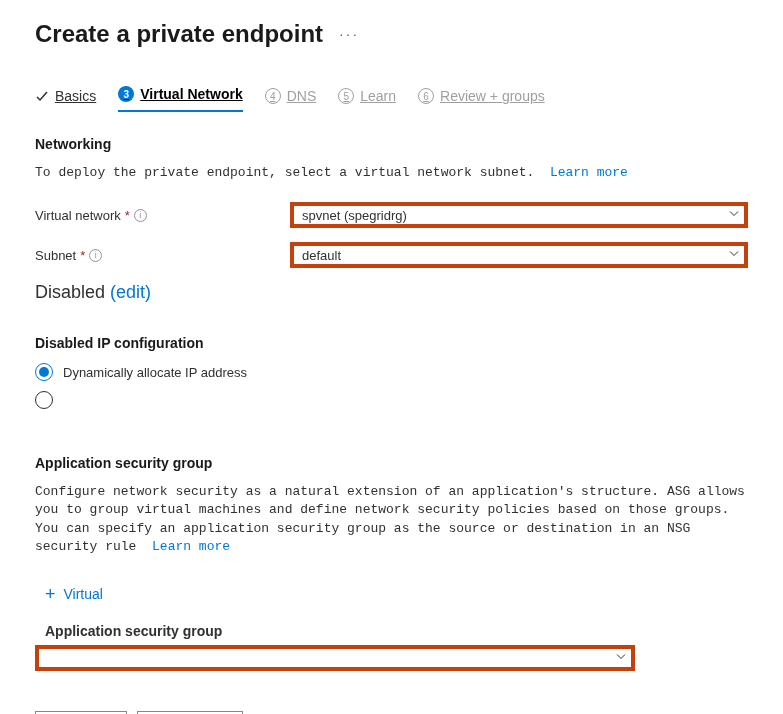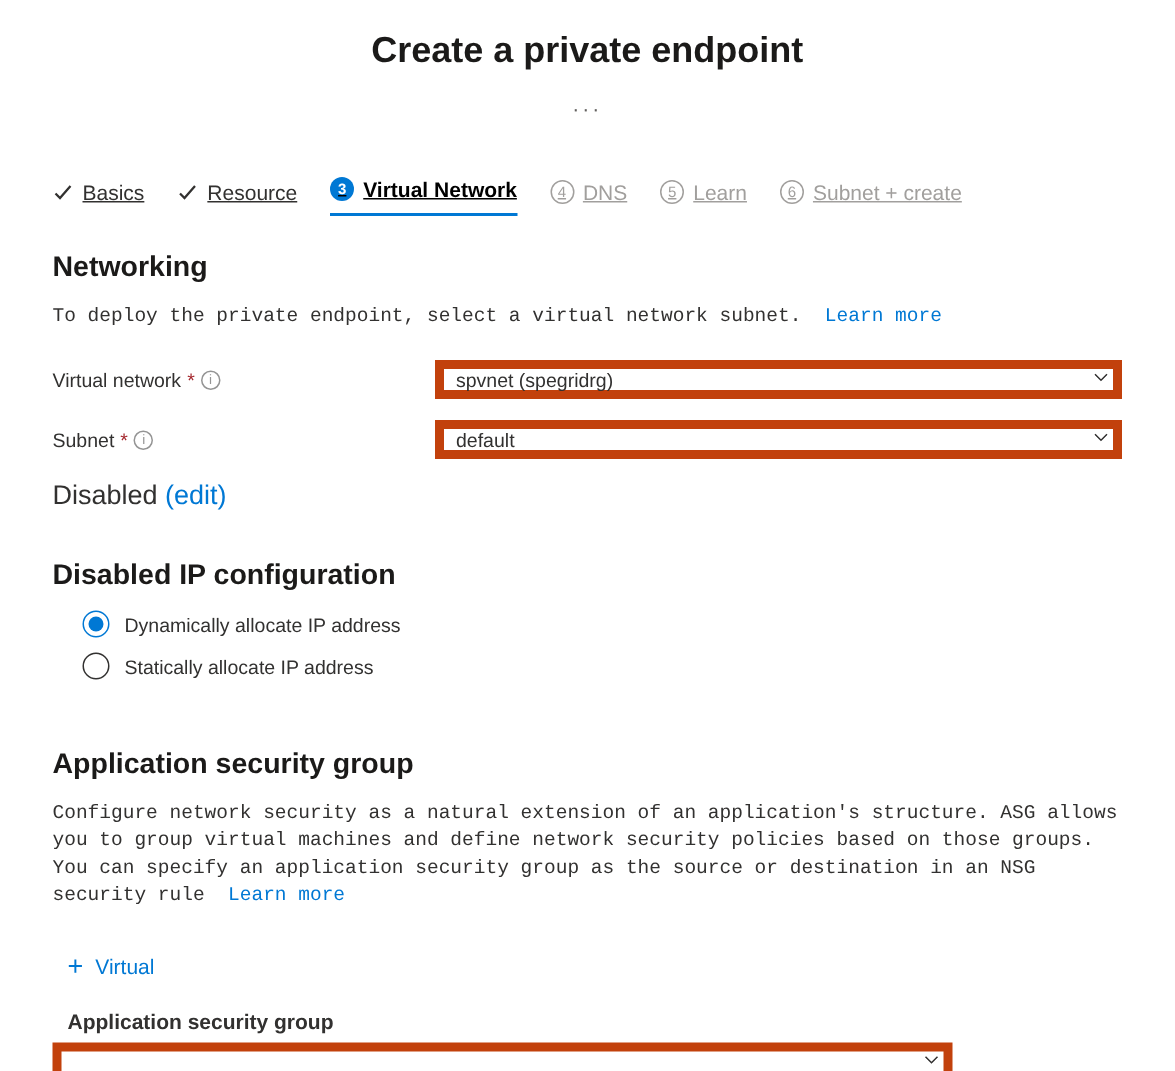--- a/index.html
+++ b/index.html
@@ -10,21 +10,21 @@
       background: #fff;
       padding: 20px 35px;
       width: 783px;
     }
     .page-title {
       font-size: 24px;
       font-weight: 600;
       color: #1b1a19;
       display: inline-block;
     }
-    .title-row { display: flex; align-items: center; gap: 16px; margin-bottom: 32px; flex-direction: column; }
+    .title-row { display: flex; align-items: center; gap: 16px; margin-bottom: 32px; }
     .dots { color: #605e5c; font-size: 14px; letter-spacing: 2px; }
     .tabs {
       display: flex;
       align-items: center;
       gap: 22px;
       border-bottom: none;
       margin-bottom: 24px;
     }
     .tab {
       display: flex;
@@ -56,21 +56,21 @@
       display: inline-flex;
       align-items: center;
       justify-content: center;
       width: 16px; height: 16px;
       border-radius: 50%;
       border: 1px solid #a19f9d;
       font-size: 10px;
       color: #a19f9d;
     }
     .section-heading {
-      font-size: 19px;
+      font-size: 14px;
       font-weight: 600;
       margin-bottom: 12px;
       color: #1b1a19;
     }
     .section-desc {
       font-size: 13px;
       color: #323130;
       margin-bottom: 20px;
       line-height: 1.4;
       font-family: Liberation Mono, monospace;
@@ -100,21 +100,21 @@
       color: #949494;
     }
     .select-wrap {
       flex: 1;
       max-width: 470px;
       position: relative;
     }
     .select {
       width: 100%;
       height: 26px;
-      border: 6px solid #c2410c;
+      border: 4px solid #c2410c;
       background: #fff;
       padding: 0 24px 0 8px;
       font-size: 13px;
       font-family: inherit;
       color: #323130;
       text-align: left;
       cursor: pointer;
       position: relative;
     }
     .chevron {
@@ -129,21 +129,20 @@
       font-size: 18px;
       color: #323130;
     }
     .spacer { height: 18px; }
     .radio-row {
       display: flex;
       align-items: center;
       gap: 10px;
       margin-bottom: 10px;
       cursor: pointer;
-      margin-left: 20px;
     }
     .radio {
       width: 18px; height: 18px;
       border: 1px solid #323130;
       border-radius: 50%;
       display: inline-flex;
       align-items: center;
       justify-content: center;
     }
     .radio.checked { border-color: #0078d4; }
@@ -201,43 +200,35 @@
 
 <div class="tabs">
   <div class="tab done">
     <span class="step-icon">
       <svg class="check" width="14" height="14" viewBox="0 0 14 14">
           <polyline points="2,8 5,11 12,3"></polyline>
         </svg>
     </span>
     <span>Basics</span>
   </div>
-  <div class="tab done">
-    <span class="step-icon">
-      <svg class="check" width="14" height="14" viewBox="0 0 14 14">
-          <polyline points="2,8 5,11 12,3"></polyline>
-        </svg>
-    </span>
-    <span>Resource</span>
-  </div>
   <div class="tab current">
     <span class="step-num">3</span>
     <span>Virtual Network</span>
   </div>
   <div class="tab pending">
     <span class="step-num">4</span>
     <span>DNS</span>
   </div>
   <div class="tab pending">
     <span class="step-num">5</span>
     <span>Learn</span>
   </div>
   <div class="tab pending">
     <span class="step-num">6</span>
-    <span>Subnet + create</span>
+    <span>Review + groups</span>
   </div>
 </div>
 
 <div class="section-heading">Networking</div>
 <div class="section-desc">
   <span>To deploy the private endpoint, select a virtual network subnet.</span>&nbsp;&nbsp;<span class="link">Learn more</span>
 </div>
 
 <div class="form-row">
   <div class="form-label">
@@ -281,21 +272,20 @@
 <div class="spacer"></div>
 
 <div class="section-heading">Disabled IP configuration</div>
 
 <div class="radio-row">
   <span class="radio checked"></span>
   <span>Dynamically allocate IP address</span>
 </div>
 <div class="radio-row">
   <span class="radio"></span>
-  <span>Statically allocate IP address</span>
 </div>
 
 <div class="spacer"></div>
 <div class="spacer"></div>
 
 <div class="section-heading">Application security group</div>
 <div class="section-desc">
   <span>Configure network security as a natural extension of an application's structure. ASG allows you to group virtual machines and define network security policies based on those groups. You can specify an application security group as the source or destination in an NSG security rule</span>&nbsp;&nbsp;<span class="link">Learn more</span>
 </div>
 

